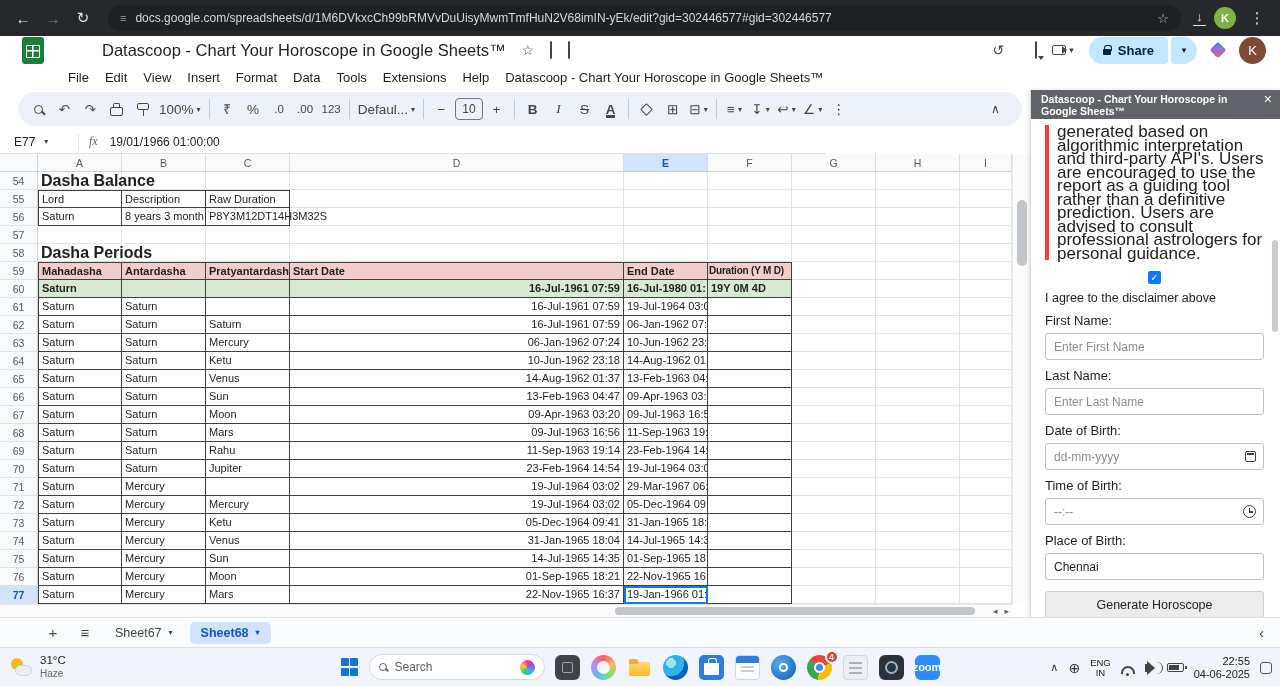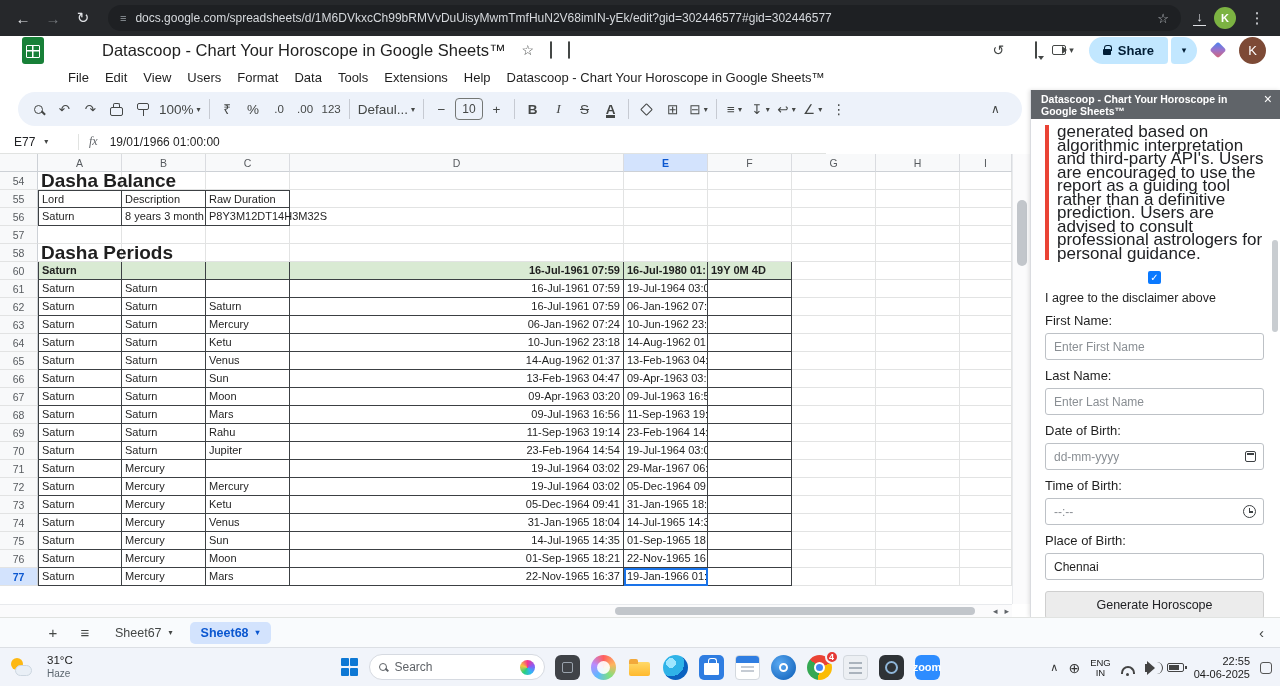--- a/index.html
+++ b/index.html
@@ -77,21 +77,21 @@
 .grow{display:flex;height:18px}
 .rownum{width:38px;height:18px;background:#f8f9fa;border-right:1px solid #cdd1d6;border-bottom:1px solid #e2e3e3;font-size:10.5px;color:#575b5f;display:flex;align-items:center;justify-content:center;flex:none}
 .rownum.hl{background:#d3e3fd;color:#0b57d0;font-weight:bold}
 .cell{height:18px;border-right:1px solid #e2e3e3;border-bottom:1px solid #e2e3e3;font-size:11px;line-height:16px;padding:0 3px;color:#1f1f1f;overflow:hidden;white-space:nowrap;background:#fff;flex:none}
 .tb{border-right-color:#3c4043;border-bottom-color:#3c4043}
 .tb.col-a{border-left:1px solid #3c4043}
 .grow[data-n="55"] .tb,.grow[data-n="59"] .tb{border-top:1px solid #3c4043}
 .t-phead.tb{background:#f4cccc;font-weight:bold}
 .t-phead.col-f{font-size:10px;letter-spacing:-0.2px;padding:0 1px}
 .t-maha.tb{background:#d9ead3;font-weight:bold}
-.t-section.col-a{font-weight:bold;font-size:19px;line-height:17px;overflow:visible;position:relative;z-index:2;background:transparent}
+.t-section.col-a{font-weight:bold;font-size:16px;line-height:17px;overflow:visible;position:relative;z-index:2;background:transparent}
 .grow[data-n="56"] .col-c{overflow:visible;position:relative;z-index:2}
 .t-maha.col-d,.t-body.col-d{text-align:right}
 .sel{outline:2px solid #1a73e8;outline-offset:-2px;position:relative;z-index:3}
 
 
 .vscroll{position:absolute;top:154px;left:1012px;width:18px;height:450px;background:#fbfbfc;border-left:1px solid #e8eaed}
 .vthumb{position:absolute;left:4px;top:46px;width:10px;height:66px;background:#c2c6cb;border-radius:5px}
 .hscroll{position:absolute;top:604px;left:0;width:1012px;height:13px;background:#fbfbfc;border-top:1px solid #e8eaed}
 .hthumb{position:absolute;left:615px;top:2px;width:360px;height:8px;background:#c2c6cb;border-radius:4px}
 .harrows{position:absolute;right:3px;top:1px;display:flex;gap:7px;font-size:9px;color:#5f6368;line-height:11px}
@@ -121,21 +121,21 @@
 
 .tabbar{position:absolute;top:617px;left:0;width:1280px;height:30px;background:#f9fbfd;border-top:1px solid #e1e3e1;display:flex;align-items:center;padding-left:40px;gap:6px;z-index:25}
 .tab-icon{font-size:15px;color:#444746;width:26px;text-align:center}
 .tab{display:flex;align-items:center;gap:7px;padding:4px 11px;font-size:12.5px;color:#444746;border-radius:5px}
 .tab.active{background:#d3e3fd;color:#0b57d0;font-weight:bold}
 .tarrow{font-size:8px}
 .tab-collapse{margin-left:auto;margin-right:16px;color:#444746;font-size:15px}
 
 
 .taskbar{position:absolute;top:647px;left:0;width:1280px;height:39px;background:#f1f4fa;border-top:1px solid #dcdfe4;display:flex;align-items:center;z-index:40}
-.weather{position:absolute;left:10px;display:flex;align-items:center;gap:15px}
+.weather{position:absolute;left:10px;display:flex;align-items:center;gap:8px}
 .wicon{width:22px;height:20px;position:relative}
 .wicon::before{content:"";position:absolute;left:1px;top:1px;width:12px;height:12px;border-radius:50%;background:#fdb813}
 .wicon::after{content:"";position:absolute;right:0;bottom:1px;width:15px;height:9px;border-radius:6px;background:#e9eff6;border:1px solid #ccd6e0}
 .wtxt{line-height:13px}
 .wtemp{font-size:11.5px;color:#1b1b1b}
 .wcond{font-size:10px;color:#5d6770}
 .tb-center{margin:0 auto;display:flex;align-items:center;gap:10px}
 .winlogo{width:18px;height:18px;display:grid;grid-template-columns:8px 8px;grid-template-rows:8px 8px;gap:1.6px}
 .winlogo span{background:#0e78d4;border-radius:1px}
 .search-pill{width:176px;height:26px;background:#fff;border:1px solid #d6dae1;border-radius:13px;display:flex;align-items:center;padding:0 9px;gap:8px}
@@ -220,21 +220,21 @@
     </span>
     <span class="share-dd">▾</span>
     <span class="gem"></span>
     <span class="gs-avatar">K</span>
   </div>
 </div>
 <div class="gs-menus">
   <span class="menu-item">File</span>
   <span class="menu-item">Edit</span>
   <span class="menu-item">View</span>
-  <span class="menu-item">Users</span>
+  <span class="menu-item">Insert</span>
   <span class="menu-item">Format</span>
   <span class="menu-item">Data</span>
   <span class="menu-item">Tools</span>
   <span class="menu-item">Extensions</span>
   <span class="menu-item">Help</span>
   <span class="menu-item">Datascoop - Chart Your Horoscope in Google Sheets™</span>
 </div>
 
 <div class="gs-toolbar">
   <span class="tbtn">
@@ -379,20 +379,32 @@
         <div class="cell col-a t-section" style="width: 84px;">Dasha Periods</div>
         <div class="cell col-b t-section" style="width: 84px;"></div>
         <div class="cell col-c t-section" style="width: 84px;"></div>
         <div class="cell col-d t-section" style="width: 334px;"></div>
         <div class="cell col-e t-section" style="width: 84px;"></div>
         <div class="cell col-f t-section" style="width: 84px;"></div>
         <div class="cell col-g t-section" style="width: 84px;"></div>
         <div class="cell col-h t-section" style="width: 84px;"></div>
         <div class="cell col-i t-section" style="width: 52px;"></div>
       </div>
+      <div class="grow" data-n="59">
+        <div class="rownum">59</div>
+        <div class="cell col-a t-phead tb" style="width: 84px;">Mahadasha</div>
+        <div class="cell col-b t-phead tb" style="width: 84px;">Antardasha</div>
+        <div class="cell col-c t-phead tb" style="width: 84px;">Pratyantardash</div>
+        <div class="cell col-d t-phead tb" style="width: 334px;">Start Date</div>
+        <div class="cell col-e t-phead tb" style="width: 84px;">End Date</div>
+        <div class="cell col-f t-phead tb" style="width: 84px;">Duration (Y M D)</div>
+        <div class="cell col-g t-phead" style="width: 84px;"></div>
+        <div class="cell col-h t-phead" style="width: 84px;"></div>
+        <div class="cell col-i t-phead" style="width: 52px;"></div>
+      </div>
       <div class="grow" data-n="60">
         <div class="rownum">60</div>
         <div class="cell col-a t-maha tb" style="width: 84px;">Saturn</div>
         <div class="cell col-b t-maha tb" style="width: 84px;"></div>
         <div class="cell col-c t-maha tb" style="width: 84px;"></div>
         <div class="cell col-d t-maha tb" style="width: 334px;">16-Jul-1961 07:59</div>
         <div class="cell col-e t-maha tb" style="width: 84px;">16-Jul-1980 01:</div>
         <div class="cell col-f t-maha tb" style="width: 84px;">19Y 0M 4D</div>
         <div class="cell col-g t-maha" style="width: 84px;"></div>
         <div class="cell col-h t-maha" style="width: 84px;"></div>

